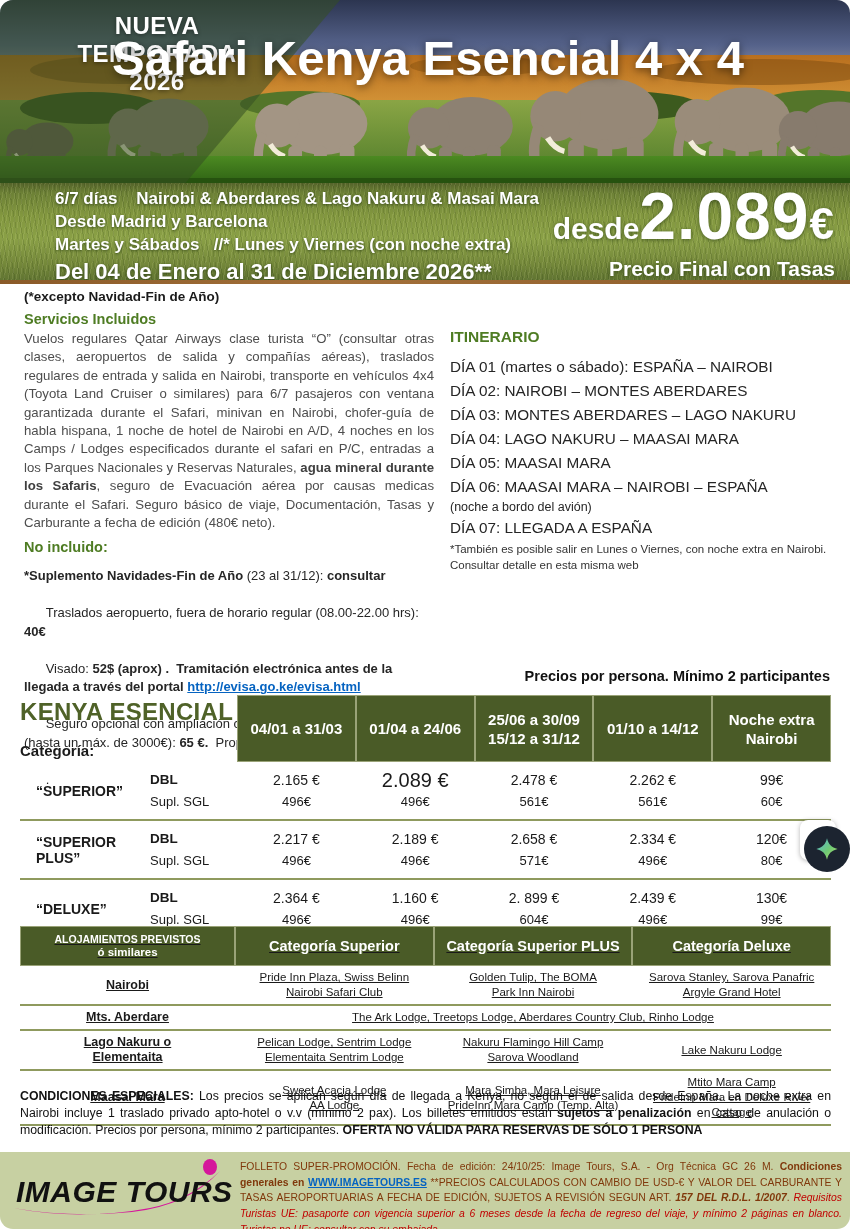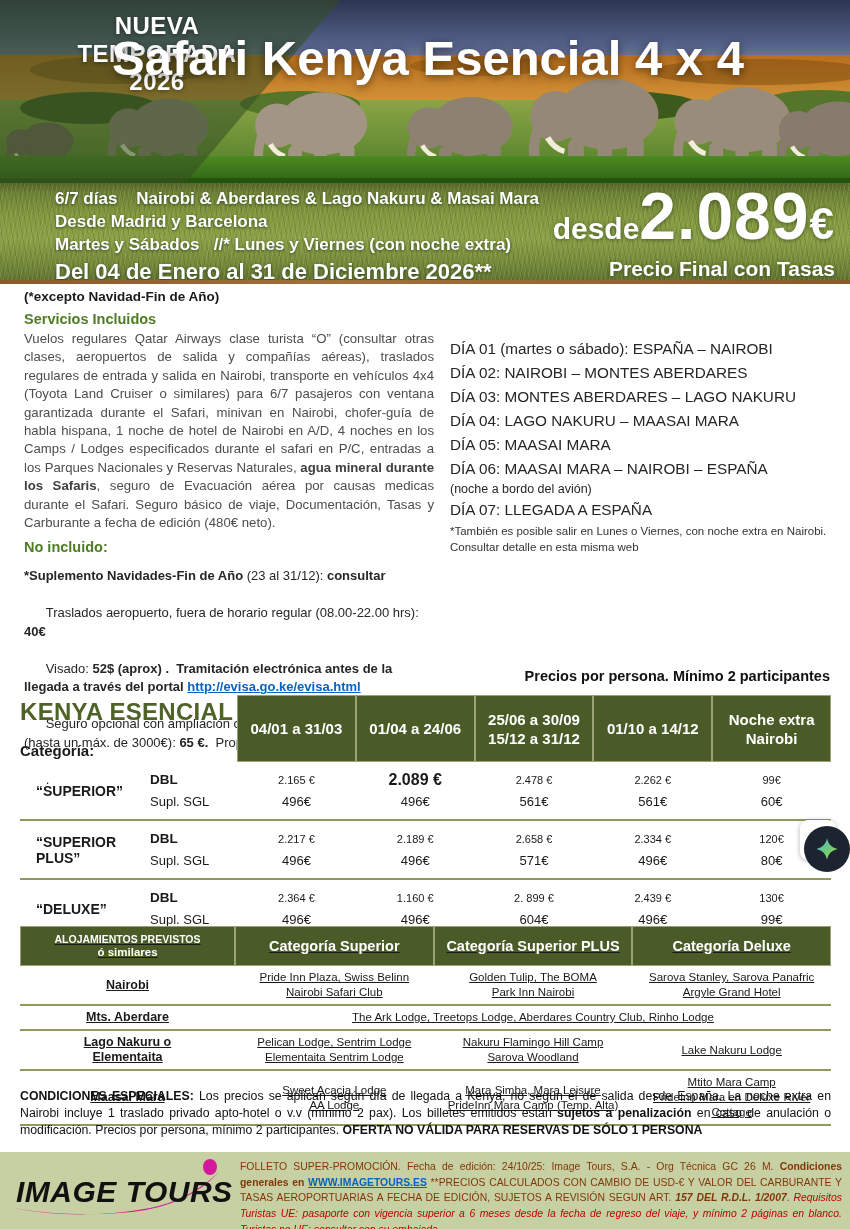--- a/index.html
+++ b/index.html
@@ -1,17 +1,17 @@
 <!DOCTYPE html>
 <html><head>
 <meta charset="utf-8">
 <style>
   html,body{margin:0;padding:0;background:#fff;}
   .page{position:relative;width:850px;height:1229px;background:#fff;overflow:hidden;
-        font-family:"Liberation Sans",sans-serif;color:#1a1a1a;}
+        font-family:"Liberation Sans",sans-serif;color:#1a1a1a;border-radius:13px;}
 
   
   .hero{position:absolute;left:0;top:0;width:850px;height:183px;overflow:hidden;}
   .hero svg.bg{position:absolute;left:0;top:0;width:100%;height:100%;display:block;}
   .hero-overlay{position:absolute;left:0;top:0;width:100%;height:100%;
         clip-path:polygon(0 0,40% 0,0 220%);background:rgba(52,78,34,.55);}
   .badge{position:absolute;left:28px;top:12px;width:258px;text-align:center;color:#fff;
         font-weight:bold;font-size:24px;line-height:28px;letter-spacing:.5px;
         text-shadow:0 1px 4px rgba(0,0,0,.45);}
   .hero-title{position:absolute;left:112px;top:30px;width:736px;color:#fff;font-weight:bold;
@@ -61,23 +61,23 @@
   .pt-h{background:#4a5b27;border:1px solid #9aa378;display:flex;align-items:center;
       justify-content:center;text-align:center;color:#fff;font-weight:bold;font-size:15px;
       line-height:19px;white-space:pre-line;}
   .pt-row{display:grid;grid-template-columns:130px 87px repeat(5,1fr);
       border-bottom:2px solid #8f9a5e;padding:7px 0 6px;}
   .pt-cat{align-self:center;padding-left:16px;font-size:14px;font-weight:bold;}
   .pt-lbls div,.pt-col div{line-height:22px;}
   .pt-lbls .l1{font-weight:bold;font-size:13.5px;}
   .pt-lbls .l2{font-size:13px;}
   .pt-col{text-align:center;}
-  .pt-col .v1{font-size:11px;}
+  .pt-col .v1{font-size:14px;}
   .pt-col .v2{font-size:13px;}
-  .pt-col .v1.big{font-size:16px;font-weight:bold;}
+  .pt-col .v1.big{font-size:20px;font-weight:normal;}
 
   
   .hotels{position:absolute;left:20px;top:926px;width:811px;text-decoration:underline;}
   .ht-head{display:grid;grid-template-columns:215px 1fr 1fr 1fr;height:40px;}
   .ht-h{background:#4a5b27;border:1px solid #9aa378;color:#fff;font-weight:bold;
       display:flex;flex-direction:column;align-items:center;justify-content:center;
       text-align:center;font-size:14.5px;}
   .ht-h .t0{font-size:10.5px;line-height:13px;}
   .ht-h .t0s{font-size:11.5px;line-height:13px;}
   .ht-row{display:grid;grid-template-columns:215px 1fr 1fr 1fr;border-bottom:2px solid #8f9a5e;
@@ -194,20 +194,21 @@
     <div class="g-title">No incluido:</div>
     <div class="ninc-body"><b>*Suplemento Navidades-Fin de Año</b><span> (23 al 31/12): </span><b>consultar</b><br>
       <span>Traslados aeropuerto, fuera de horario regular (08.00-22.00 hrs): </span><b>40€</b><br>
       <span>Visado: </span><b>52$ (aprox) .  Tramitación electrónica antes de la llegada a través del portal </b><a href="#">http://evisa.go.ke/evisa.html</a><br>
       <span>Seguro opcional con ampliación coberturas de gastos de anulación (hasta un máx. de 3000€): </span><b>65 €.</b><span>  Propinas: a su discreción.</span><br>
       <span>.</span>
     </div>
   </div>
 
   <div class="col-right">
+    <div class="g-title" style="font-size:15.5px;margin-top:0;">ITINERARIO</div>
     <div class="itin-days">
       <div>DÍA 01 (martes o sábado): ESPAÑA – NAIROBI</div>
       <div>DÍA 02: NAIROBI – MONTES ABERDARES</div>
       <div>DÍA 03: MONTES ABERDARES – LAGO NAKURU</div>
       <div>DÍA 04: LAGO NAKURU – MAASAI MARA</div>
       <div>DÍA 05: MAASAI MARA</div>
       <div>DÍA 06: MAASAI MARA – NAIROBI – ESPAÑA</div>
       <div class="itin-note">(noche a bordo del avión)</div>
       <div>DÍA 07: LLEGADA A ESPAÑA</div>
       <div class="itin-foot">*También es posible salir en Lunes o Viernes, con noche extra en Nairobi. Consultar detalle en esta misma web</div>

